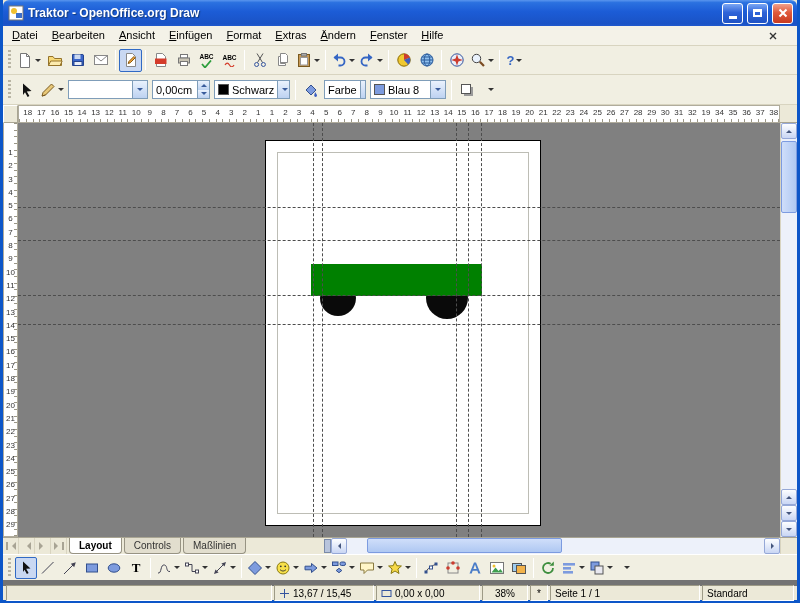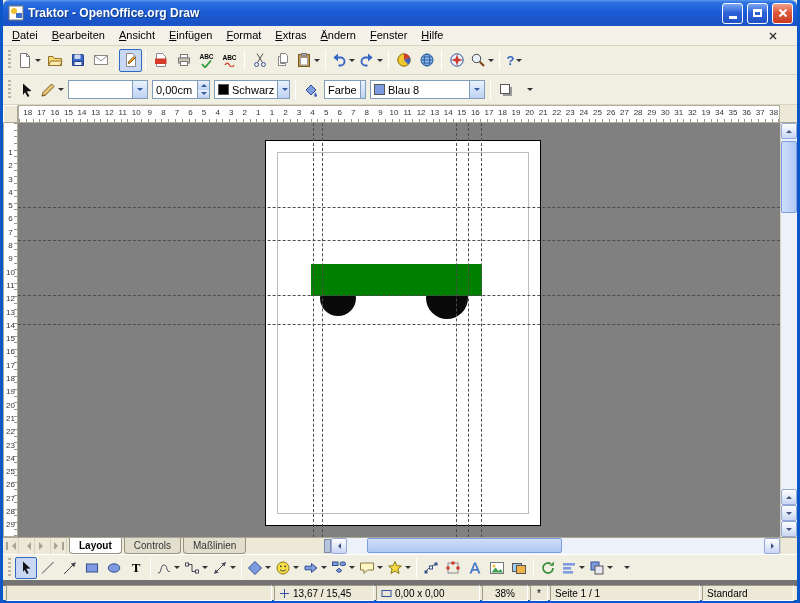--- a/index.html
+++ b/index.html
@@ -352,21 +352,21 @@
     <span class="tb-btn">
       <svg width="16" height="16" viewBox="0 0 16 16">
           <path d="M3 8l5-5 5 5-5 5z" fill="#7D9BDE" stroke="#33508E"></path>
           <path d="M12 10c1 1.6 2 2.6 2 3.5a1.4 1.4 0 0 1-2.8 0c0-.9 0.8-1.9 0.8-3.5z" fill="#3C5EC0"></path>
         </svg>
     </span>
     <span class="combo" style="width:42px">
       <span class="val">Farbe</span>
       <span class="dd"></span>
     </span>
-    <span class="combo" style="width:115px">
+    <span class="combo" style="width:76px">
       <span class="swatch" style="background:#7D9BDE"></span>
       <span class="val">Blau 8</span>
       <span class="dd"></span>
     </span>
     <span class="tb-sep"></span>
     <span class="tb-btn">
       <svg width="16" height="16" viewBox="0 0 16 16">
           <rect x="5" y="5" width="9" height="9" fill="#9A9A9A"></rect>
           <rect x="2.5" y="2.5" width="9" height="9" fill="#fff" stroke="#555"></rect>
         </svg>

